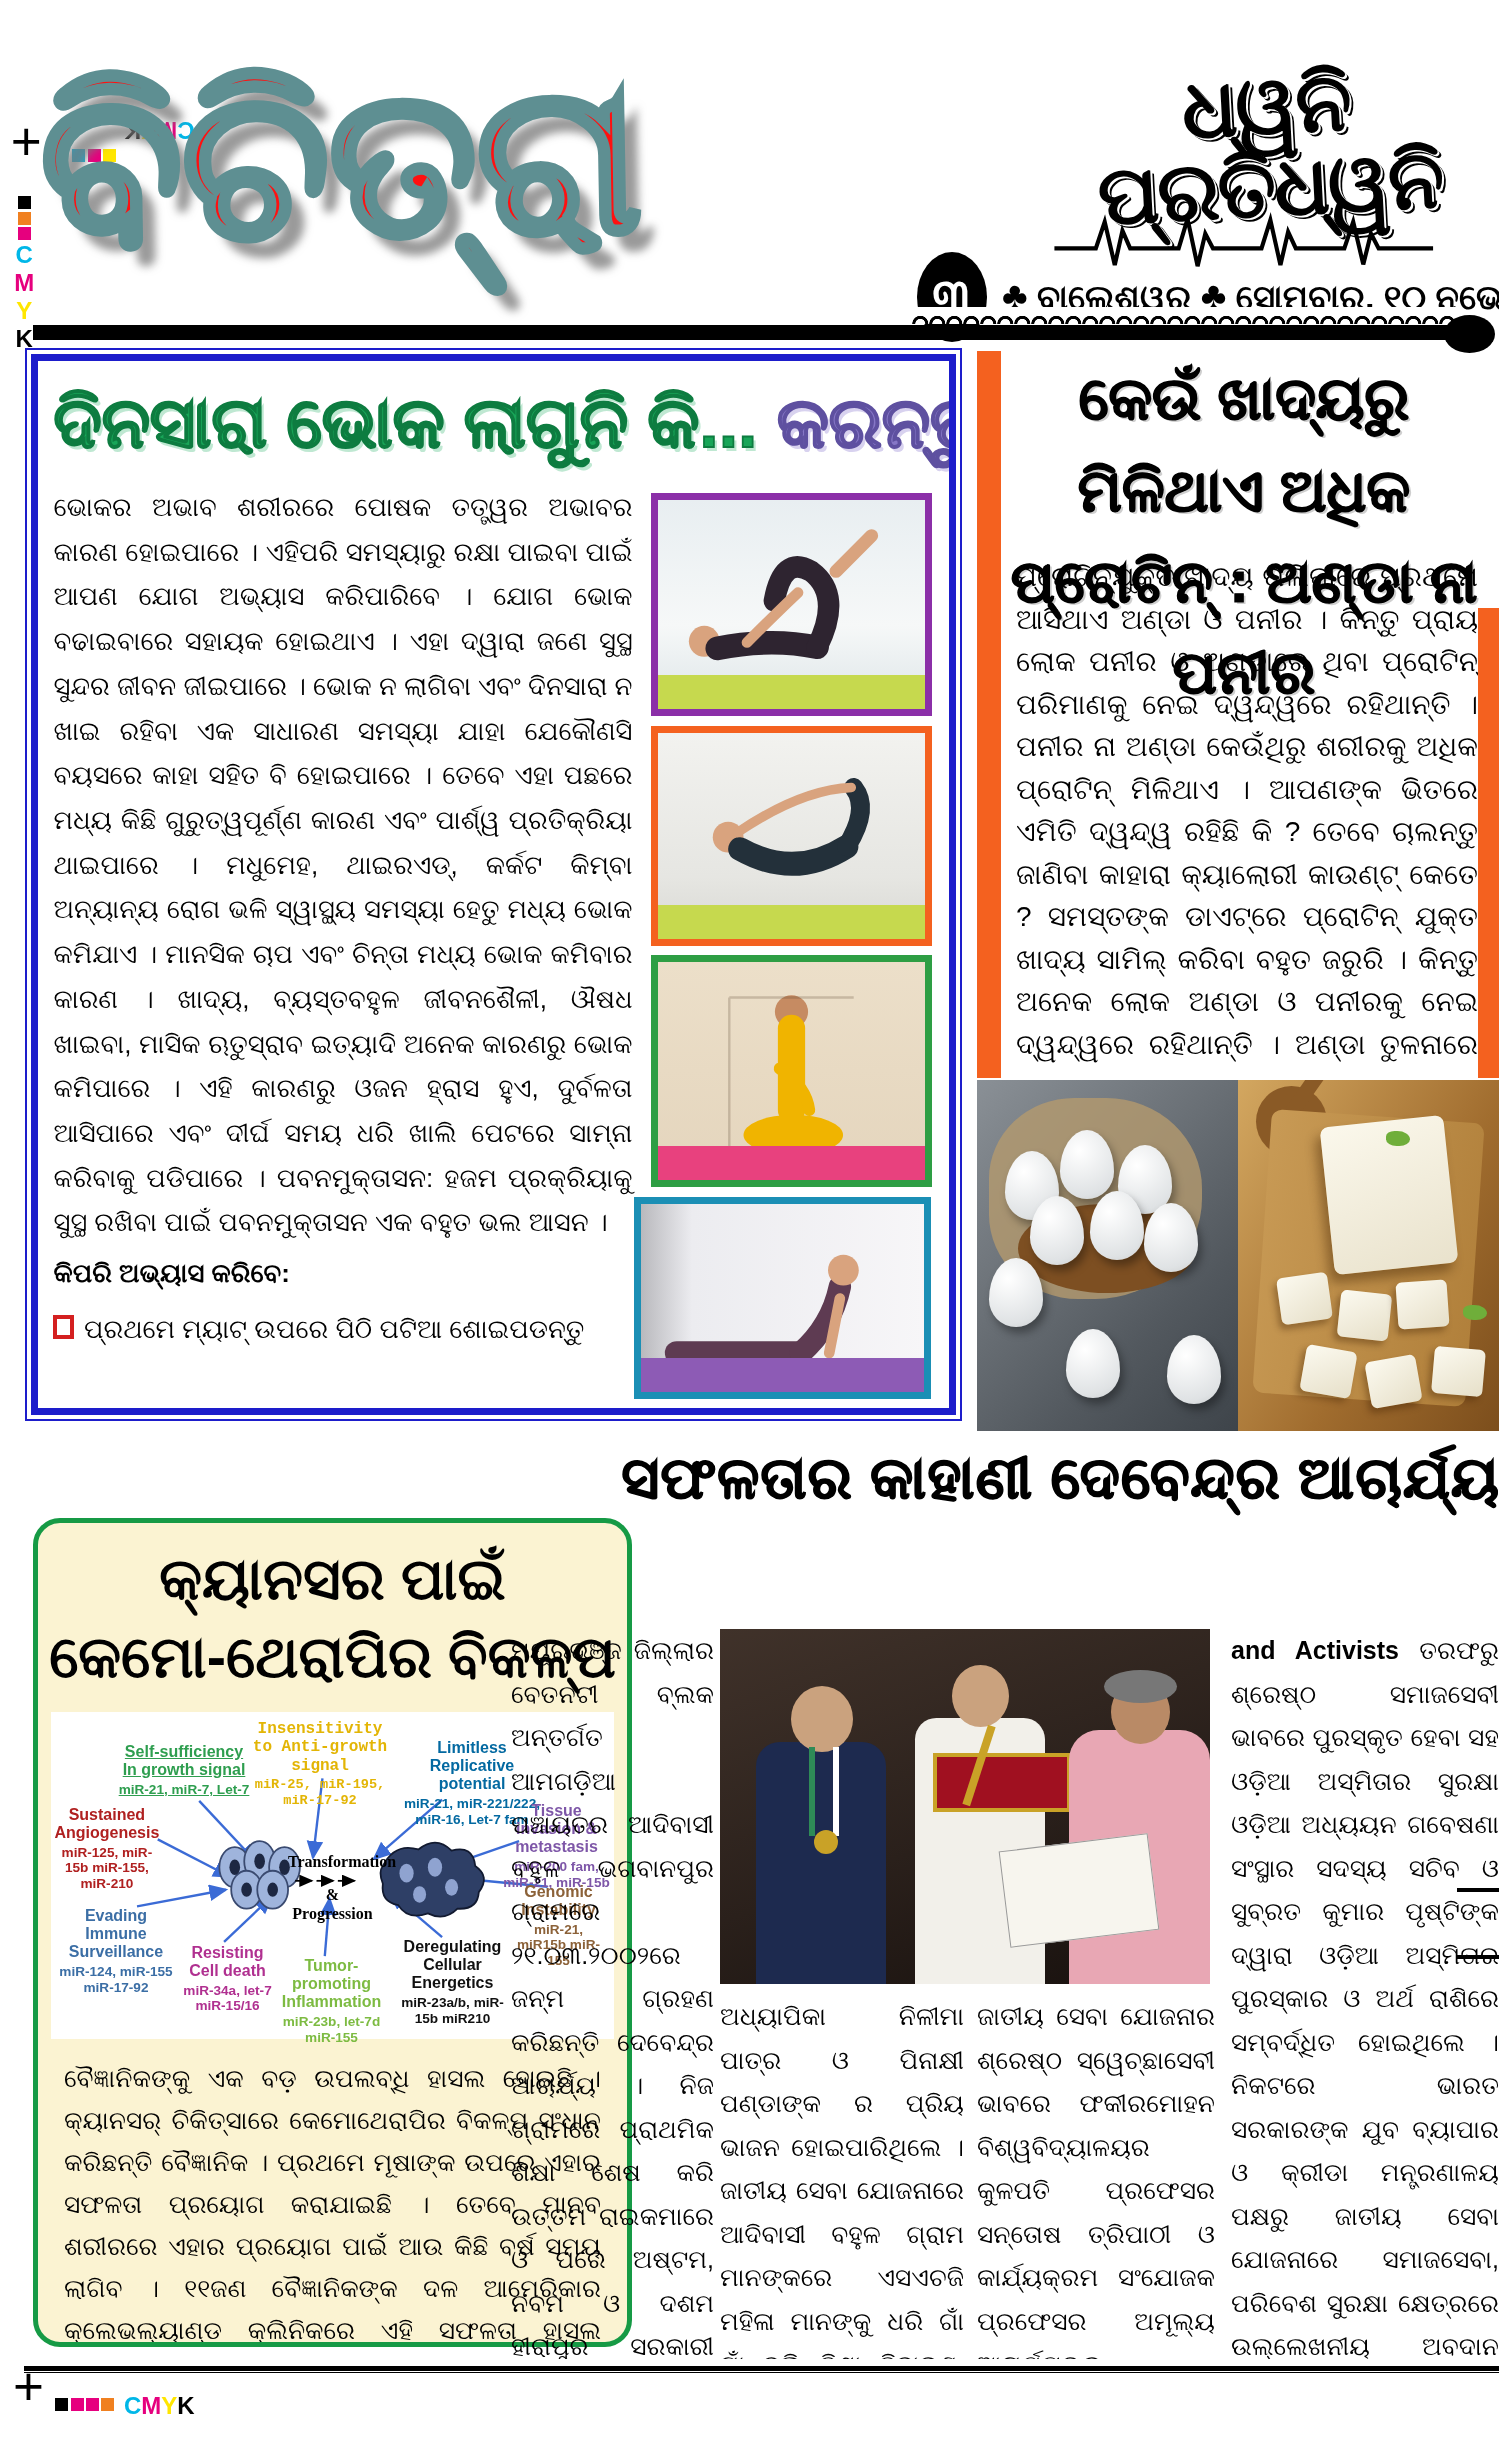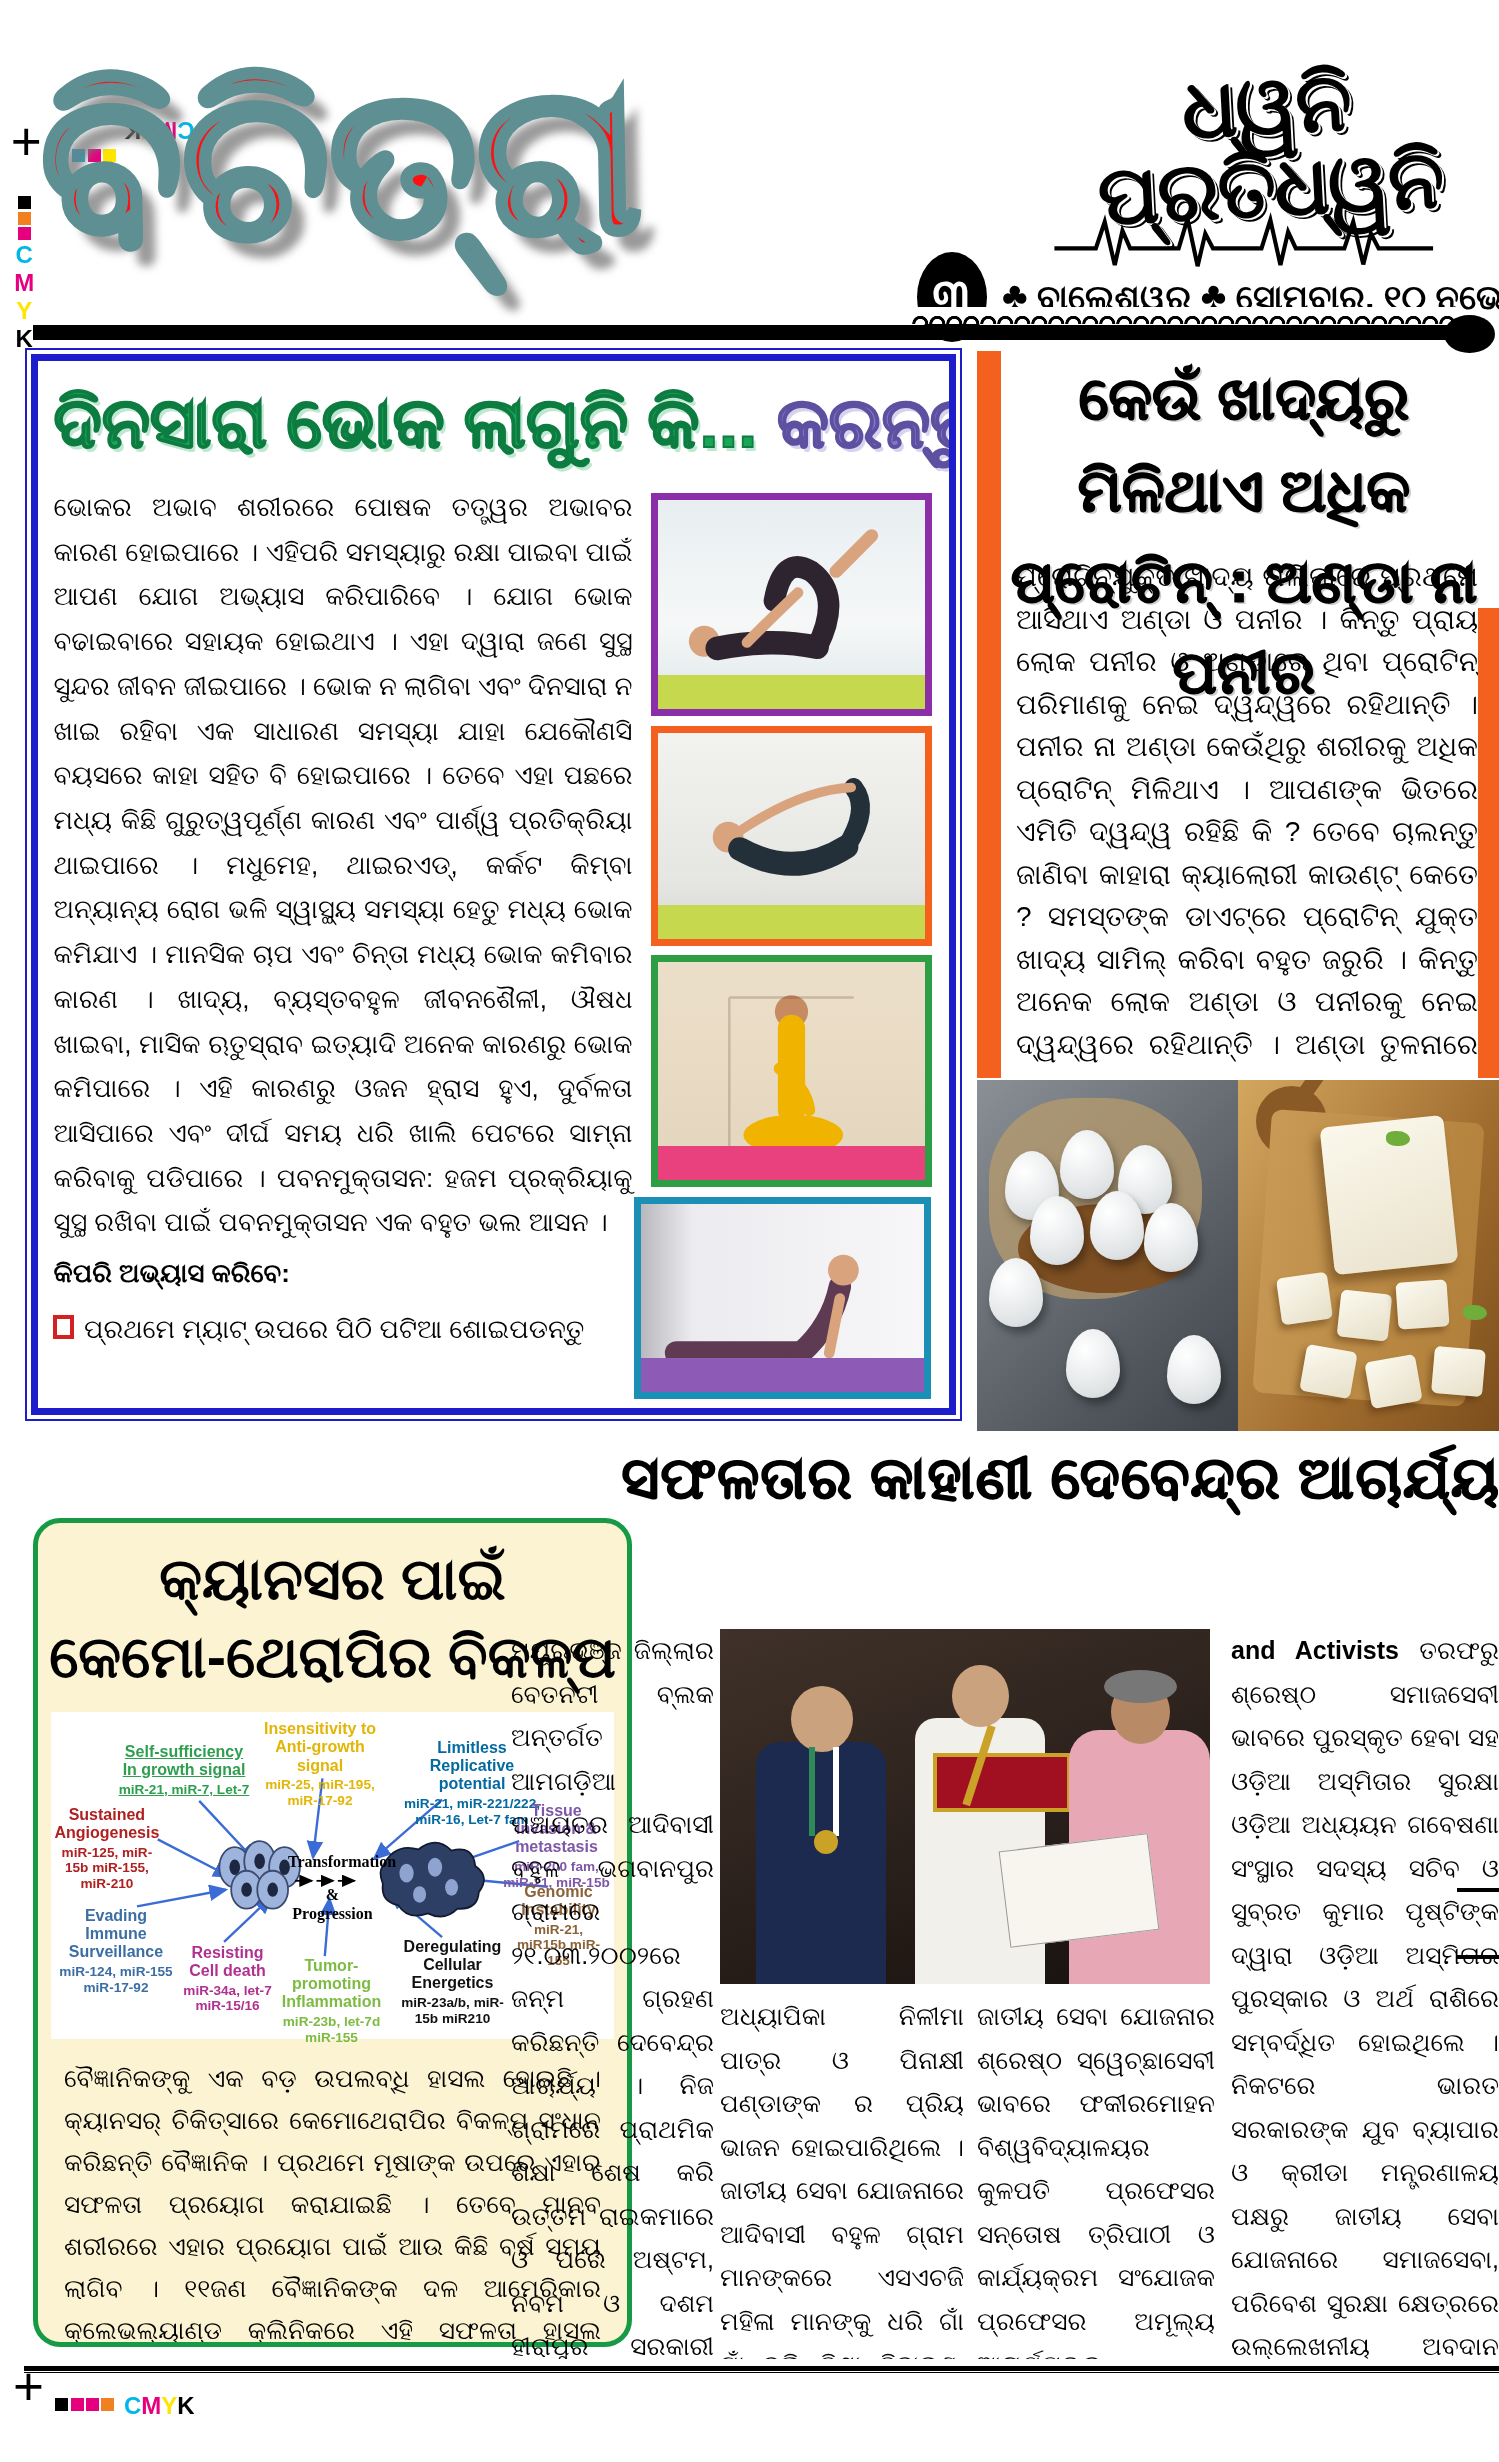--- a/index.html
+++ b/index.html
@@ -84,21 +84,21 @@
   .garnish{position:absolute;width:24px;height:15.4px;background:#6fae3a;border-radius:40% 60% 50% 50%;}
 
   
   #cancer{left:33px;top:1518px;width:599px;height:829px;background:#fbf3d2;
     border:5.3px solid #169a45;border-radius:27px;box-sizing:border-box;overflow:hidden;}
   #cancer-title{text-align:center;font-size:58px;font-weight:bold;line-height:1.35;margin-top:16.6px;}
   #diagram{position:relative;width:563px;height:327px;margin:15.4px auto 0 auto;background:#fff;}
   .dlabel{position:absolute;text-align:center;font-weight:bold;font-size:16px;line-height:1.15;}
   .dlabel .mirs{font-size:13.6px;margin-top:2.4px;}
   .lab-self{left:65px;top:31px;width:136px;color:#2e9e4f;text-decoration:underline;}
-  .lab-insens{left:201px;top:8.3px;width:136px;color:#e3b505;}
+  .lab-insens{left:201px;top:8.3px;width:136px;color:#e3b505;font-family:Liberation Mono, monospace;}
   .lab-limit{left:347px;top:27px;width:148px;color:#0369a1;}
   .lab-sust{left:2.4px;top:94px;width:107px;color:#b02020;}
   .lab-tissue{left:451px;top:90px;width:109px;color:#7e57a8;}
   .lab-evade{left:6px;top:195px;width:118px;color:#3b6ea5;}
   .lab-resist{left:132px;top:232px;width:89px;color:#b03090;}
   .lab-tumor{left:224px;top:245px;width:113px;color:#7dbb42;}
   .lab-dereg{left:348px;top:226px;width:107px;color:#111;}
   .lab-gen{left:457px;top:171px;width:101px;color:#8c6239;}
   #cancer-body{padding:18px 26px 0 26px;font-size:25px;line-height:1.68;text-align:justify;height:308px;overflow:hidden;}
 

